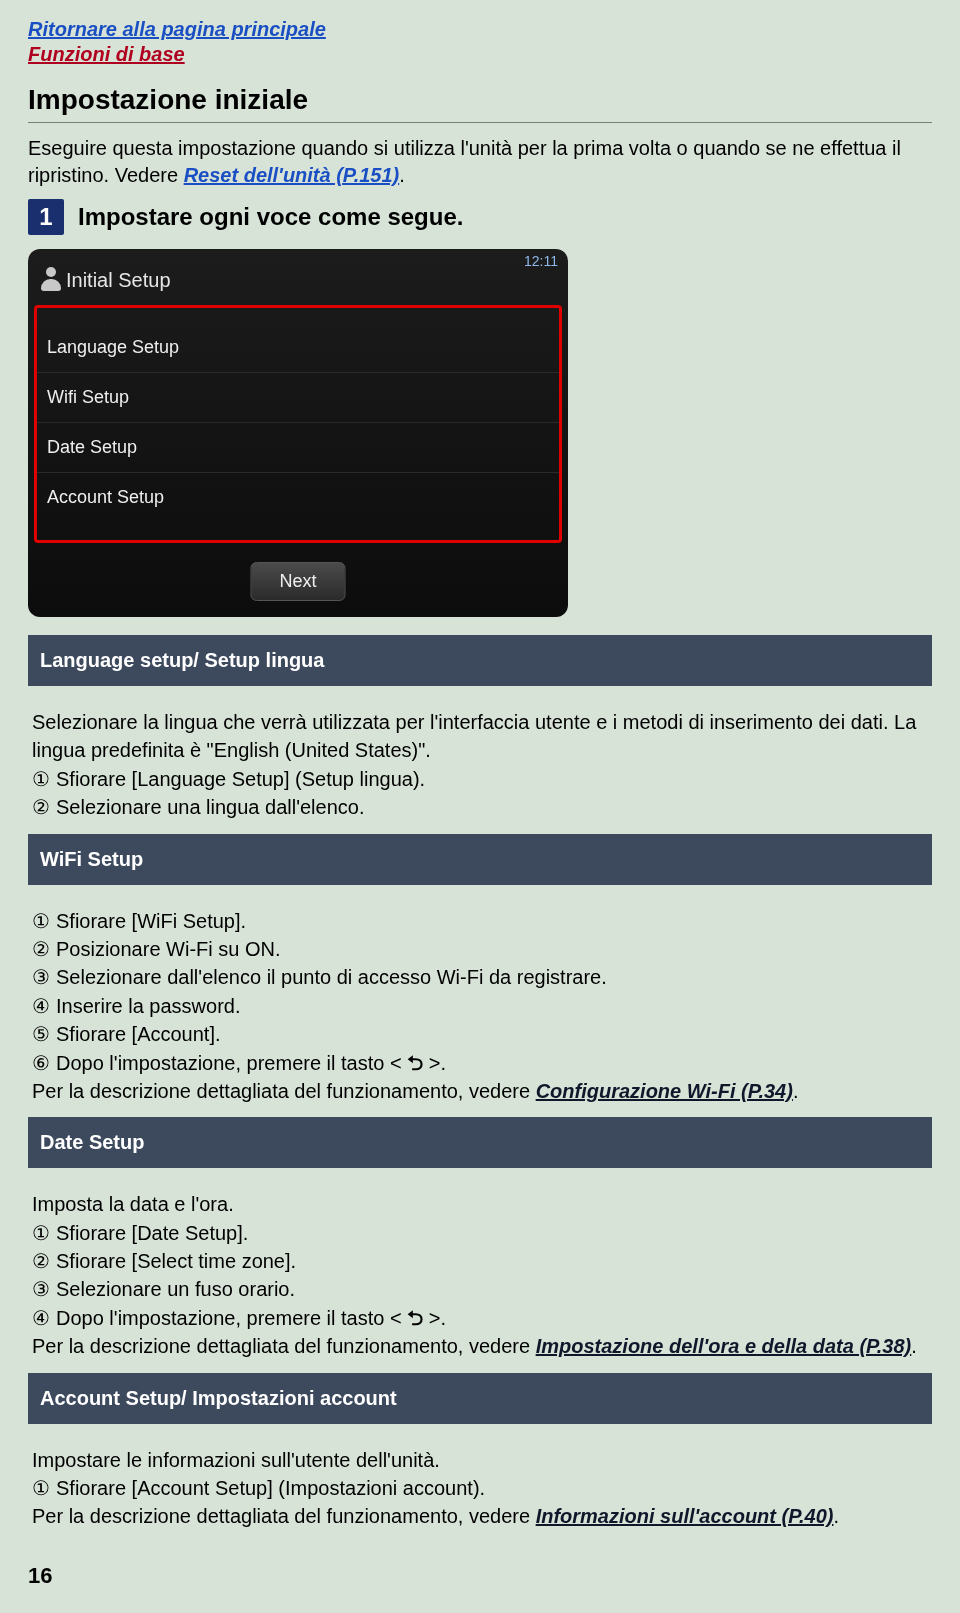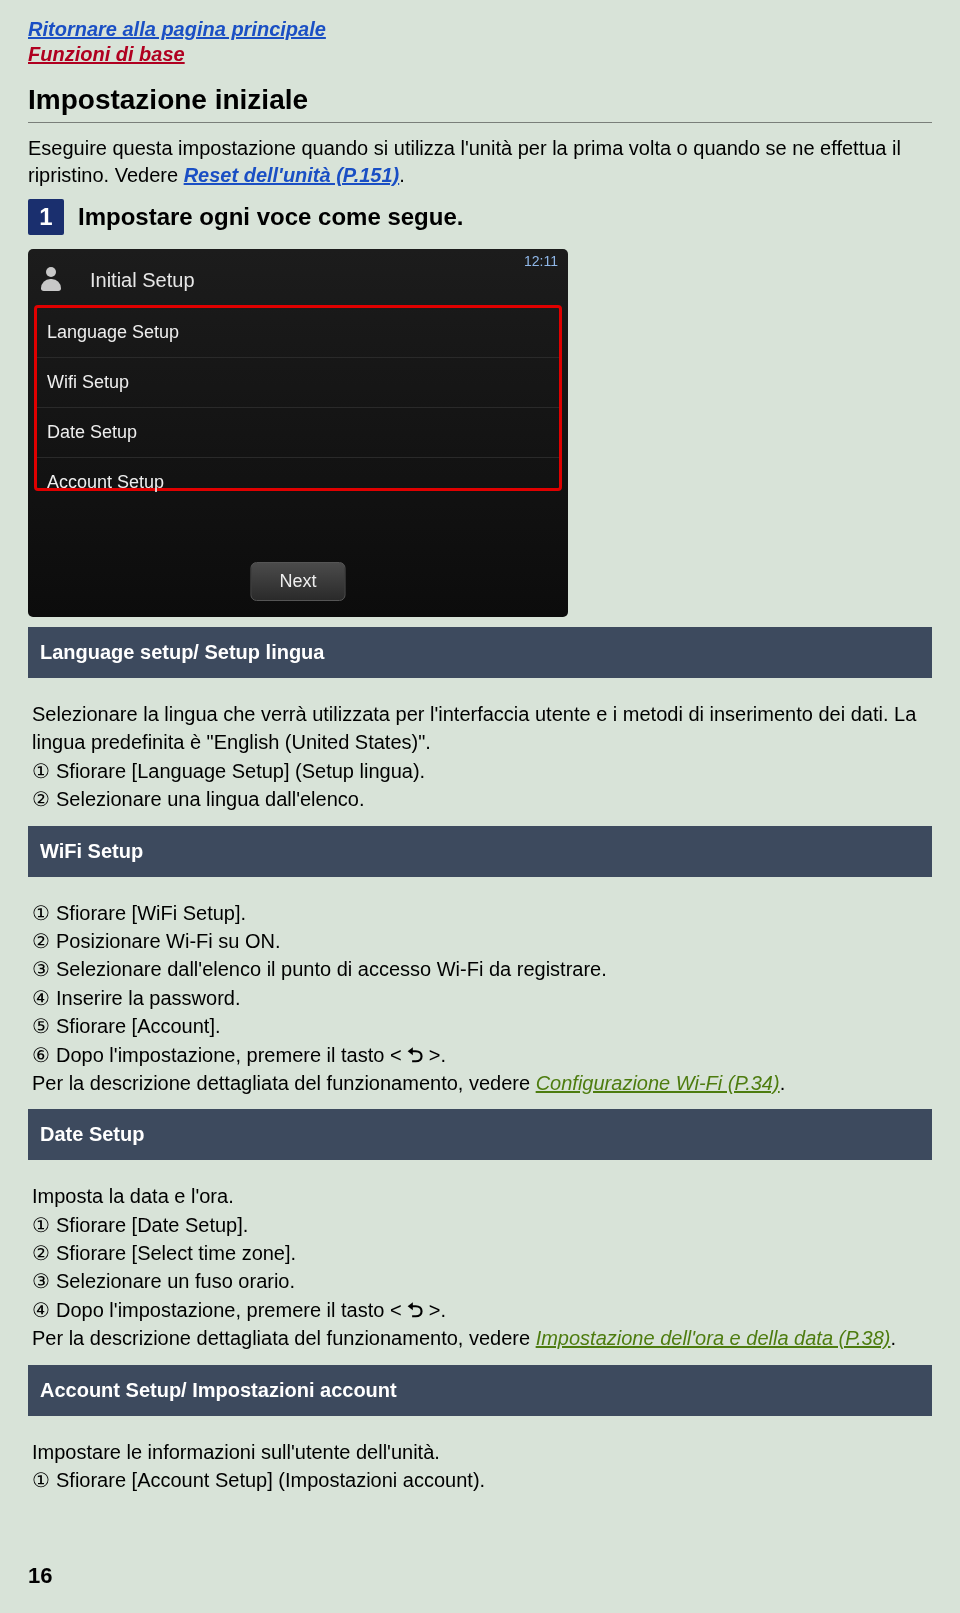--- a/index.html
+++ b/index.html
@@ -59,41 +59,41 @@
     font-size: 24px;
     display: flex; align-items: center; justify-content: center;
     border-radius: 2px;
   }
   .step-text { font-weight: 700; font-size: 24px; }
 
   
   .device {
     width: 540px; height: 368px;
     background: linear-gradient(#1c1c1c,#0c0c0c);
-    margin: 14px 0 10px 0;
-    border-radius: 5px;
+    margin: 14px 0 18px 0;
+    border-radius: 12px;
     position: relative;
     color: #e6e6e6;
     font-family: Arial, sans-serif;
   }
   .dev-time { position: absolute; right: 10px; top: 4px; color: #8fb7e8; font-size: 14px; }
   .dev-title-row {
     position: absolute; left: 10px; top: 18px;
-    display: flex; align-items: center; gap: 26px; justify-content: center;
+    display: flex; align-items: center; gap: 2px; justify-content: center;
   }
   .dev-person-icon {
     width: 26px; height: 26px;
   }
   .dev-person-icon .head { width: 10px; height: 10px; background:#c8c8c8; border-radius:50%; margin:0 auto; }
   .dev-person-icon .body { width: 20px; height: 12px; background:#c8c8c8; border-radius: 10px 10px 3px 3px; margin: 2px auto 0; }
   .dev-title { font-size: 20px; }
   .redbox {
-    position: absolute; left: 6px; top: 56px; right: 6px; height: 186px;
+    position: absolute; left: 6px; top: 56px; right: 6px; height: 238px;
     border: 3px solid #e00000; border-radius: 4px;
-    padding-top: 0;
+    padding-top: 15px;
   }
   .dev-item {
     color: #eee; font-size: 18px;
     padding: 14px 10px;
     border-bottom: 1px solid #2a2a2a;
   }
   .dev-item:last-child { border-bottom: none; }
   .dev-next {
     position: absolute; left: 50%; transform: translateX(-50%);
     bottom: 16px;
@@ -115,23 +115,23 @@
   .block-body {
     font-size: 20px;
     padding: 22px 4px 12px 4px;
     line-height: 1.42;
   }
   .circ {
     display: inline-block;
     width: 1.2em;
   }
   .inline-link {
-    color: #4d7c0f;
-    text-decoration: underline;
-    font-weight: 400;
+    color: #0f172a;
+    text-decoration: underline;
+    font-weight: 700;
     font-style: italic;
   }
   .return-icon {
     display: inline-block;
     font-weight: 700;
   }
   .pagenum {
     position: absolute;
     left: 28px;
     bottom: 24px;
@@ -207,17 +207,21 @@
     <div>
       <span>Per la descrizione dettagliata del funzionamento, vedere </span>
       <a href="#" class="inline-link">Impostazione dell'ora e della data (P.38)</a><span>.</span>
     </div>
   </div>
 
   <div class="block-head">Account Setup/ Impostazioni account</div>
   <div class="block-body">
     <div>Impostare le informazioni sull'utente dell'unità.</div>
     <div><span class="circ">①</span><span>Sfiorare [Account Setup] (Impostazioni account).</span></div>
+    <div>
+      <span>Per la descrizione dettagliata del funzionamento, vedere </span>
+      <a href="#" class="inline-link">Informazioni sull'account (P.40)</a><span>.</span>
+    </div>
   </div>
 
 </div>
 
 <div class="pagenum">16</div>
 
 </body></html>

